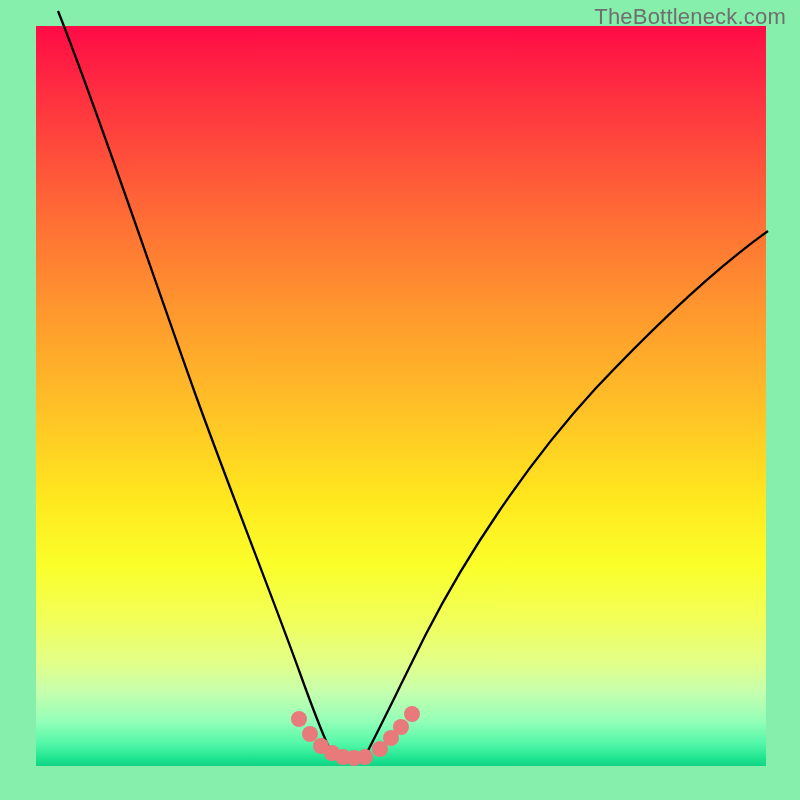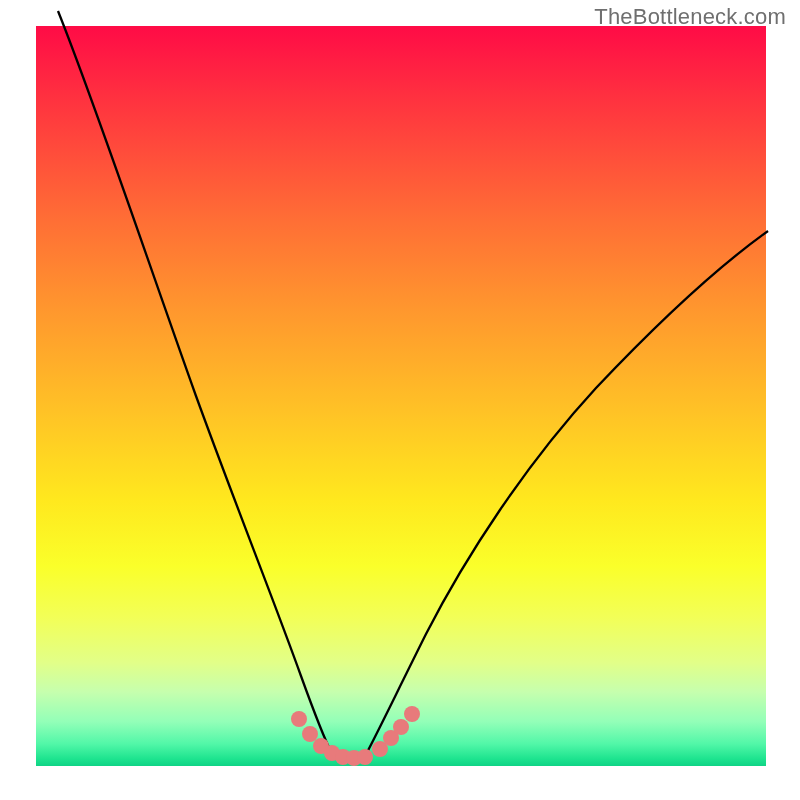--- a/index.html
+++ b/index.html
@@ -10,21 +10,21 @@
     background: #000;
     overflow: hidden;
     font-family: Arial, Helvetica, sans-serif;
   }
   .frame {
     position: absolute;
     top: 0;
     left: 0;
     width: 800px;
     height: 800px;
-    background: #ffffff;
+    background: #86efac;
   }
   .plot-area {
     position: absolute;
     top: 26px;
     left: 36px;
     width: 730px;
     height: 740px;
     background: linear-gradient(to bottom,
       #ff0b46 0%,
       #ff3a3e 12%,

